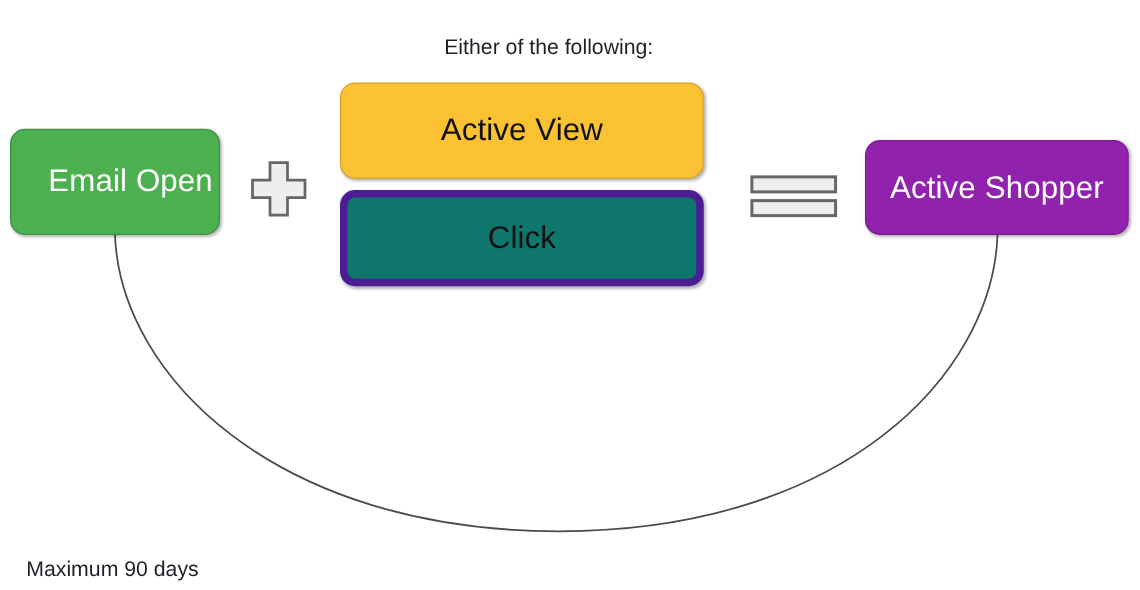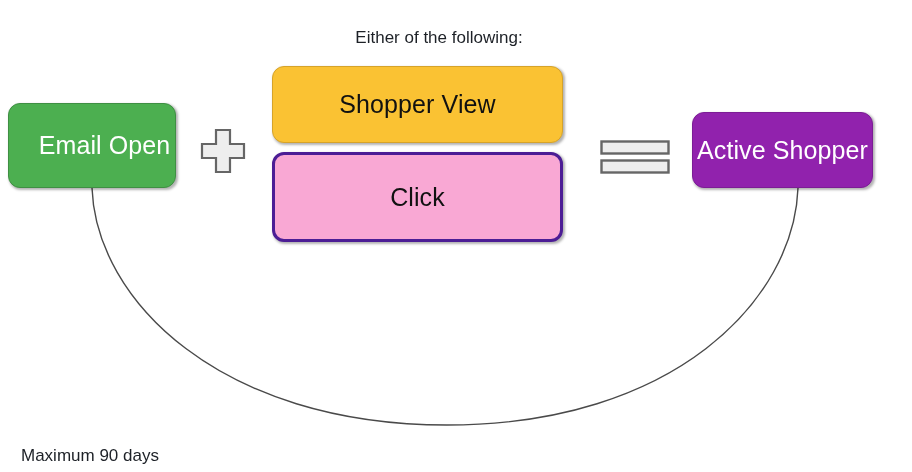--- a/index.html
+++ b/index.html
@@ -73,31 +73,31 @@
     background: #fac233;
     border: 1px solid #d6a32a;
   }
   #node-website-view .node-label { color: #111111; }
 
   
   #node-click {
     left: 272px;
     top: 152px;
     width: 291px;
-    height: 90px;
-    background: #f9a8d4;
-    border: 3px solid #4c1d95;
+    height: 77px;
+    background: #0f766e;
+    border: 6px solid #4c1d95;
   }
   #node-click .node-label { color: #111111; }
 
   
   #node-active-shopper {
     left: 692px;
     top: 112px;
-    width: 181px;
+    width: 211px;
     height: 76px;
     background: #9122ad;
     border: 1px solid #7c1d95;
   }
   #node-active-shopper .node-label { color: #ffffff; }
 
   
   #op-plus {
     position: absolute;
     left: 199px;
@@ -154,21 +154,21 @@
     <span class="node-label">Email Open</span>
   </div>
 
   <div id="op-plus">
     <svg width="48" height="48" viewBox="0 0 48 48" aria-hidden="true">
       <path d="M17 3 H31 V17 H45 V31 H31 V45 H17 V31 H3 V17 H17 Z" fill="#eeeeee" stroke="#666666" stroke-width="2.2" stroke-linejoin="miter"></path>
     </svg>
   </div>
 
   <div class="node" id="node-website-view">
-    <span class="node-label">Shopper View</span>
+    <span class="node-label">Active View</span>
   </div>
 
   <div class="node" id="node-click">
     <span class="node-label">Click</span>
   </div>
 
   <div id="op-equals">
     <svg width="70" height="36" viewBox="0 0 70 36" aria-hidden="true">
       <rect x="1.5" y="2.5" width="67" height="12" rx="0" fill="#eeeeee" stroke="#666666" stroke-width="2.4"></rect>
       <rect x="1.5" y="21.5" width="67" height="12" rx="0" fill="#eeeeee" stroke="#666666" stroke-width="2.4"></rect>

